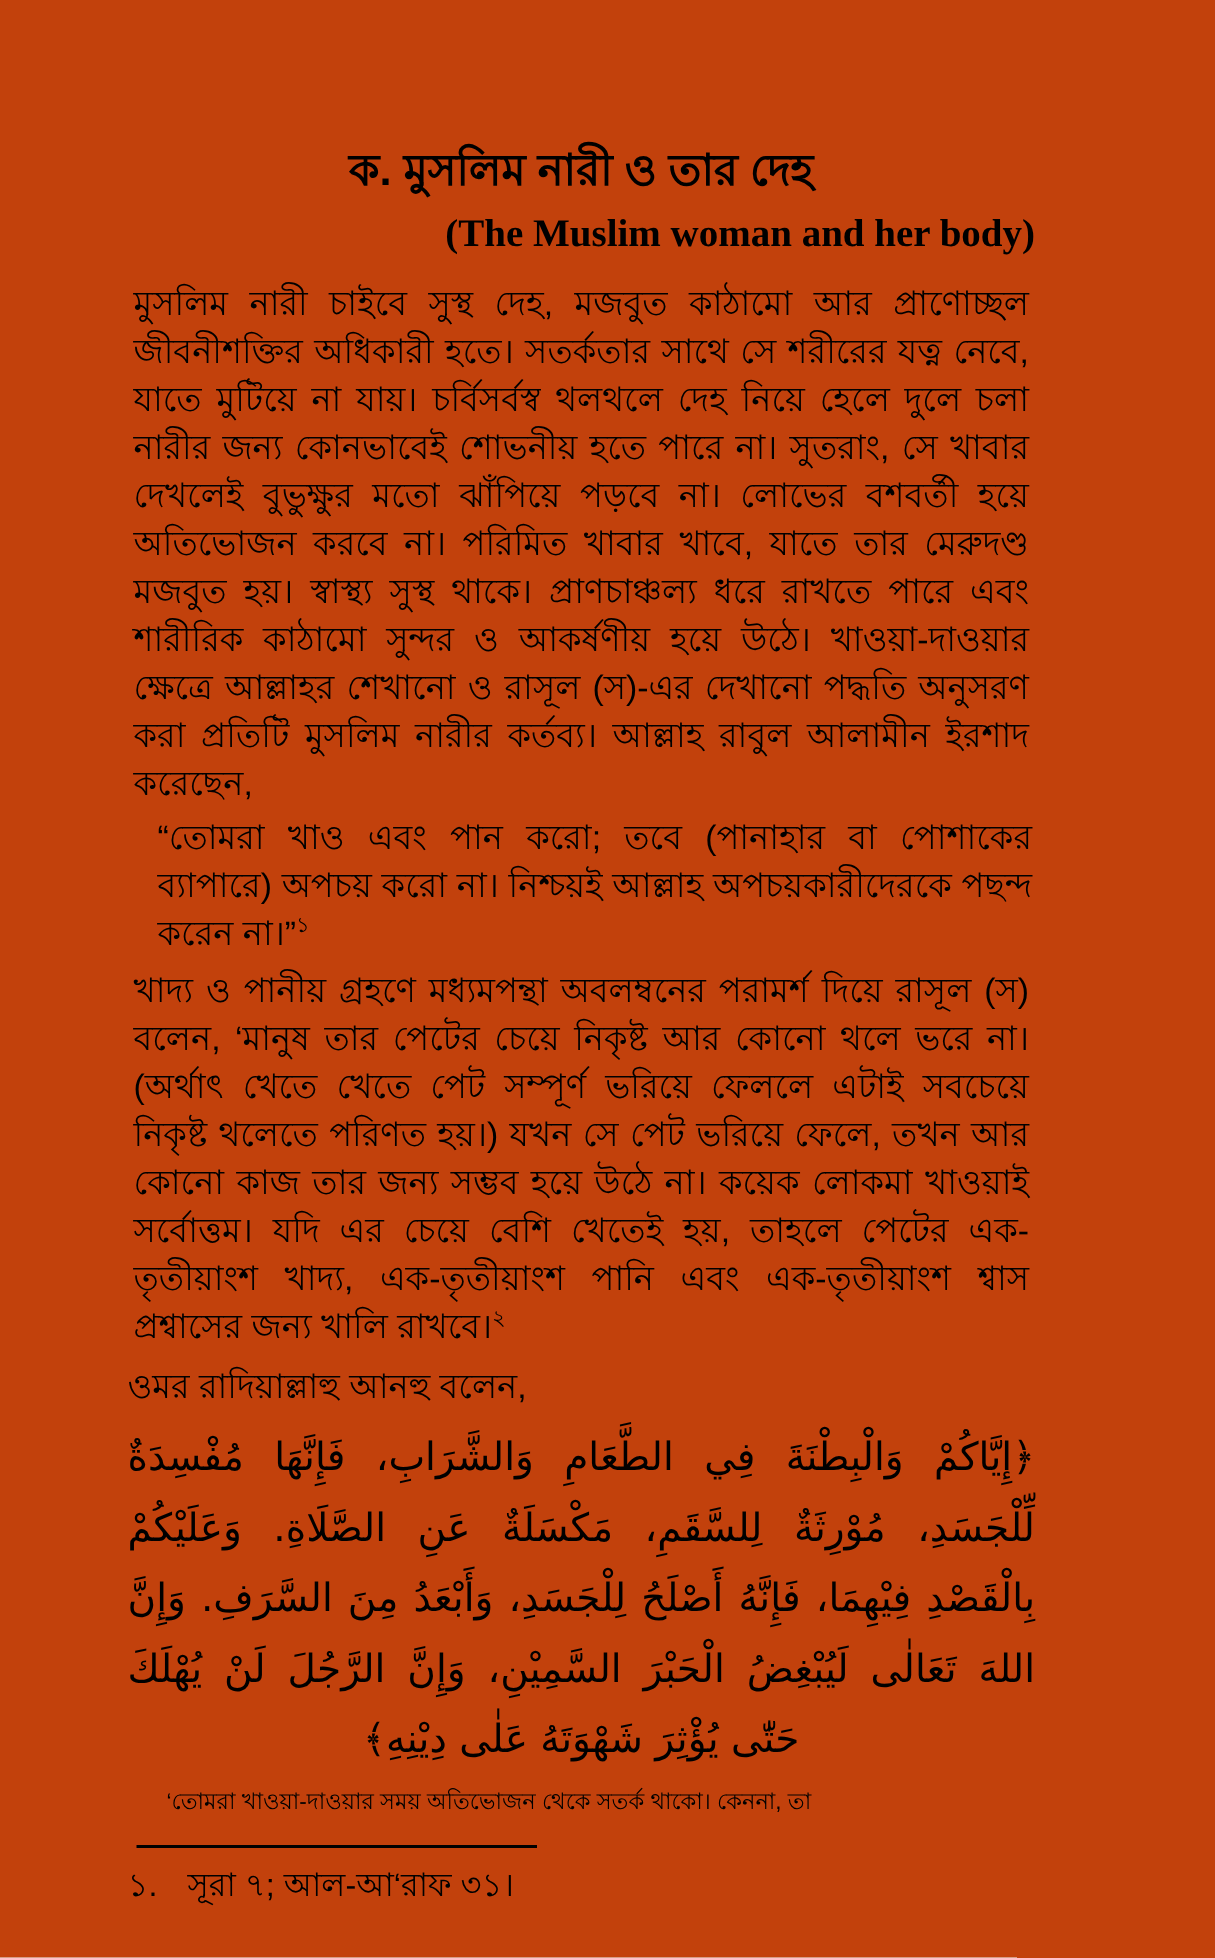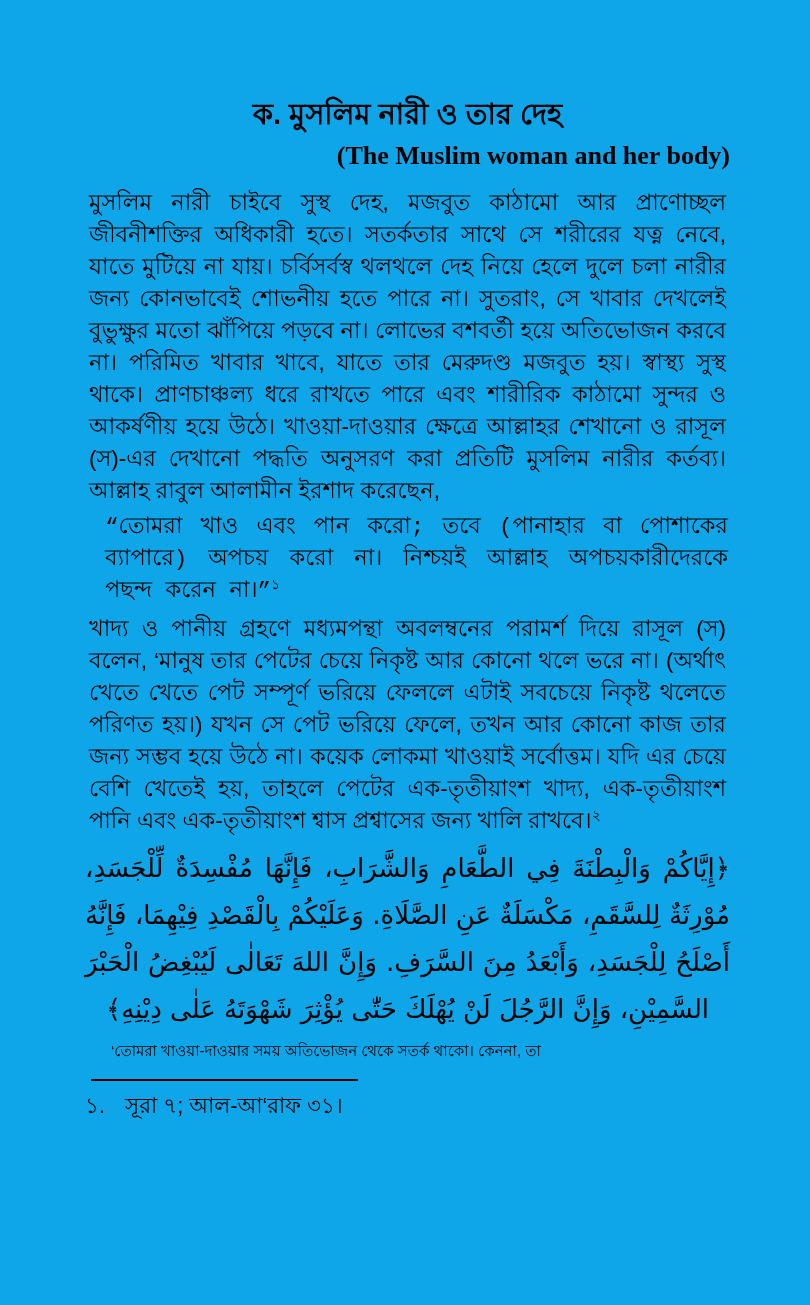--- a/index.html
+++ b/index.html
@@ -1,22 +1,22 @@
 <!DOCTYPE html>
 <html lang="bn"><head>
 <meta charset="utf-8">
 <style>
   html,body{margin:0;padding:0;background:#e8e8e8;}
   .page{
     position:relative;
     width:810px;height:1305px;
     margin:0 auto;
-    background:#0ea5e9;
+    background:#c2410c;
     box-sizing:border-box;
-    padding:96px 80px 0 85px;
+    padding:96px 120px 0 85px;
     color:#000;
     font-family:"Liberation Sans","DejaVu Sans",sans-serif;
     overflow:hidden;
   }
   .chapter-title{
     font-size:29px;font-weight:bold;text-align:center;
     margin:0 0 8px 0;line-height:1.25;
   }
   .chapter-subtitle{
     font-family:"Liberation Serif","DejaVu Serif",serif;
@@ -36,21 +36,21 @@
     font-family:"DejaVu Sans",sans-serif;
     font-size:26px;
   }
   .arabic-verse{
     text-align:center;
     line-height:1.9;
     margin:16px 0 8px 0;
   }
   .translation{
     font-size:22.5px;line-height:32px;text-align:justify;
-    margin:4px 0 6px 0;padding-left:20px;padding-right:2px;font-family:Liberation Mono, monospace;
+    margin:4px 0 6px 0;padding-left:20px;padding-right:2px;
   }
   .fn-sup{font-size:14px;vertical-align:super;line-height:0;}
   .narrator-line{
     font-size:22.5px;line-height:32px;margin:8px 0 0 0;
   }
   .arabic-quote{
     line-height:47px;
     text-align:justify;
     text-align-last:center;
     margin:8px 0 2px 0;
@@ -79,20 +79,21 @@
   <h2 class="chapter-subtitle">(The Muslim woman and her body)</h2>
 
 
   <p class="body-text">মুসলিম নারী চাইবে সুস্থ দেহ, মজবুত কাঠামো আর প্রাণোচ্ছল জীবনীশক্তির অধিকারী হতে। সতর্কতার সাথে সে শরীরের যত্ন নেবে, যাতে মুটিয়ে না যায়। চর্বিসর্বস্ব থলথলে দেহ নিয়ে হেলে দুলে চলা নারীর জন্য কোনভাবেই শোভনীয় হতে পারে না। সুতরাং, সে খাবার দেখলেই বুভুক্ষুর মতো ঝাঁপিয়ে পড়বে না। লোভের বশবর্তী হয়ে অতিভোজন করবে না। পরিমিত খাবার খাবে, যাতে তার মেরুদণ্ড মজবুত হয়। স্বাস্থ্য সুস্থ থাকে। প্রাণচাঞ্চল্য ধরে রাখতে পারে এবং শারীরিক কাঠামো সুন্দর ও আকর্ষণীয় হয়ে উঠে। খাওয়া-দাওয়ার ক্ষেত্রে আল্লাহর শেখানো ও রাসূল (স)-এর দেখানো পদ্ধতি অনুসরণ করা প্রতিটি মুসলিম নারীর কর্তব্য। আল্লাহ রাবুল আলামীন ইরশাদ করেছেন,</p>
 
 
   <p class="translation"><span>“তোমরা খাও এবং পান করো; তবে (পানাহার বা পোশাকের ব্যাপারে) অপচয় করো না। নিশ্চয়ই আল্লাহ অপচয়কারীদেরকে পছন্দ করেন না।”</span><sup class="fn-sup">১</sup></p>
 
   <p class="body-text"><span>খাদ্য ও পানীয় গ্রহণে মধ্যমপন্থা অবলম্বনের পরামর্শ দিয়ে রাসূল (স) বলেন, ‘মানুষ তার পেটের চেয়ে নিকৃষ্ট আর কোনো থলে ভরে না। (অর্থাৎ খেতে খেতে পেট সম্পূর্ণ ভরিয়ে ফেললে এটাই সবচেয়ে নিকৃষ্ট থলেতে পরিণত হয়।) যখন সে পেট ভরিয়ে ফেলে, তখন আর কোনো কাজ তার জন্য সম্ভব হয়ে উঠে না। কয়েক লোকমা খাওয়াই সর্বোত্তম। যদি এর চেয়ে বেশি খেতেই হয়, তাহলে পেটের এক-তৃতীয়াংশ খাদ্য, এক-তৃতীয়াংশ পানি এবং এক-তৃতীয়াংশ শ্বাস প্রশ্বাসের জন্য খালি রাখবে।</span><sup class="fn-sup">২</sup></p>
 
+  <p class="narrator-line">ওমর রাদিয়াল্লাহু আনহু বলেন,</p>
 
   <div class="arabic arabic-quote">﴿إِيَّاكُمْ وَالْبِطْنَةَ فِي الطَّعَامِ وَالشَّرَابِ، فَإِنَّهَا مُفْسِدَةٌ لِّلْجَسَدِ، مُوْرِثَةٌ لِلسَّقَمِ، مَكْسَلَةٌ عَنِ الصَّلَاةِ. وَعَلَيْكُمْ بِالْقَصْدِ فِيْهِمَا، فَإِنَّهُ أَصْلَحُ لِلْجَسَدِ، وَأَبْعَدُ مِنَ السَّرَفِ. وَإِنَّ اللهَ تَعَالٰى لَيُبْغِضُ الْحَبْرَ السَّمِيْنِ، وَإِنَّ الرَّجُلَ لَنْ يُهْلَكَ حَتّٰى يُؤْثِرَ شَهْوَتَهُ عَلٰى دِيْنِهِ﴾</div>
 
   <p class="closing-line">‘তোমরা খাওয়া-দাওয়ার সময় অতিভোজন থেকে সতর্ক থাকো। কেননা, তা</p>
 
   <div class="footnote-rule"></div>
 
   <div class="footnotes">
     <div class="footnote-row">
       <span class="footnote-marker">১.</span>

